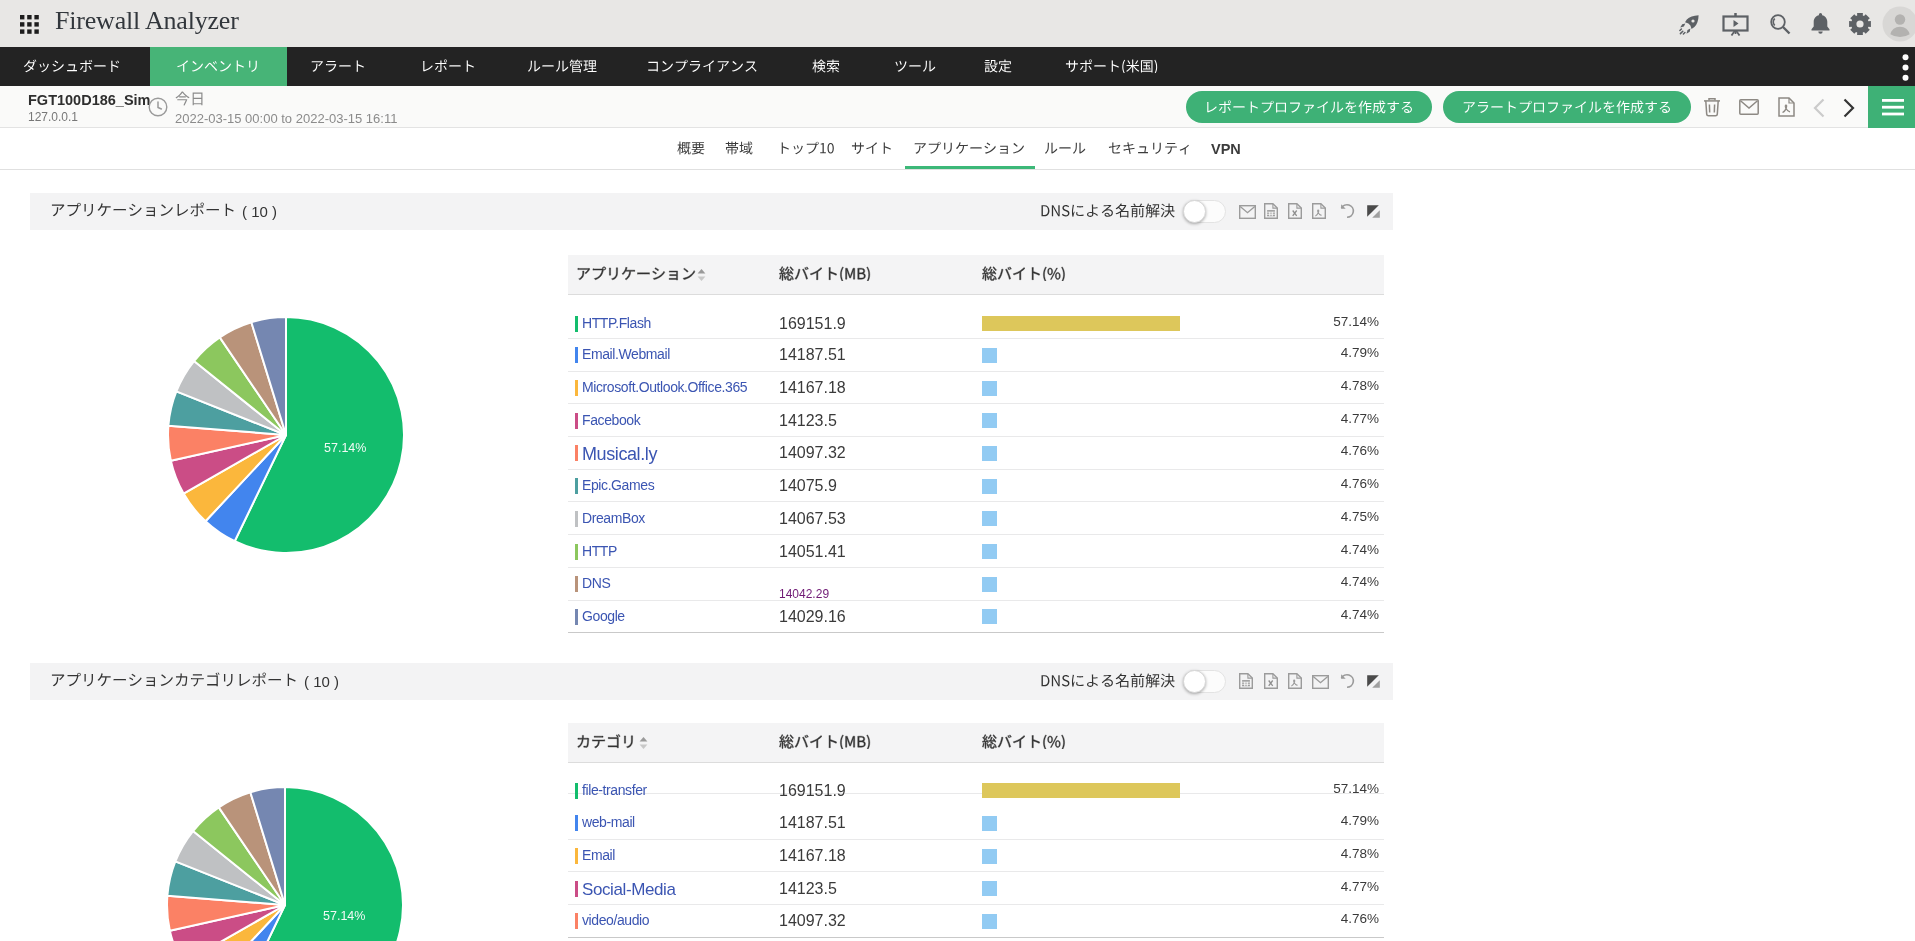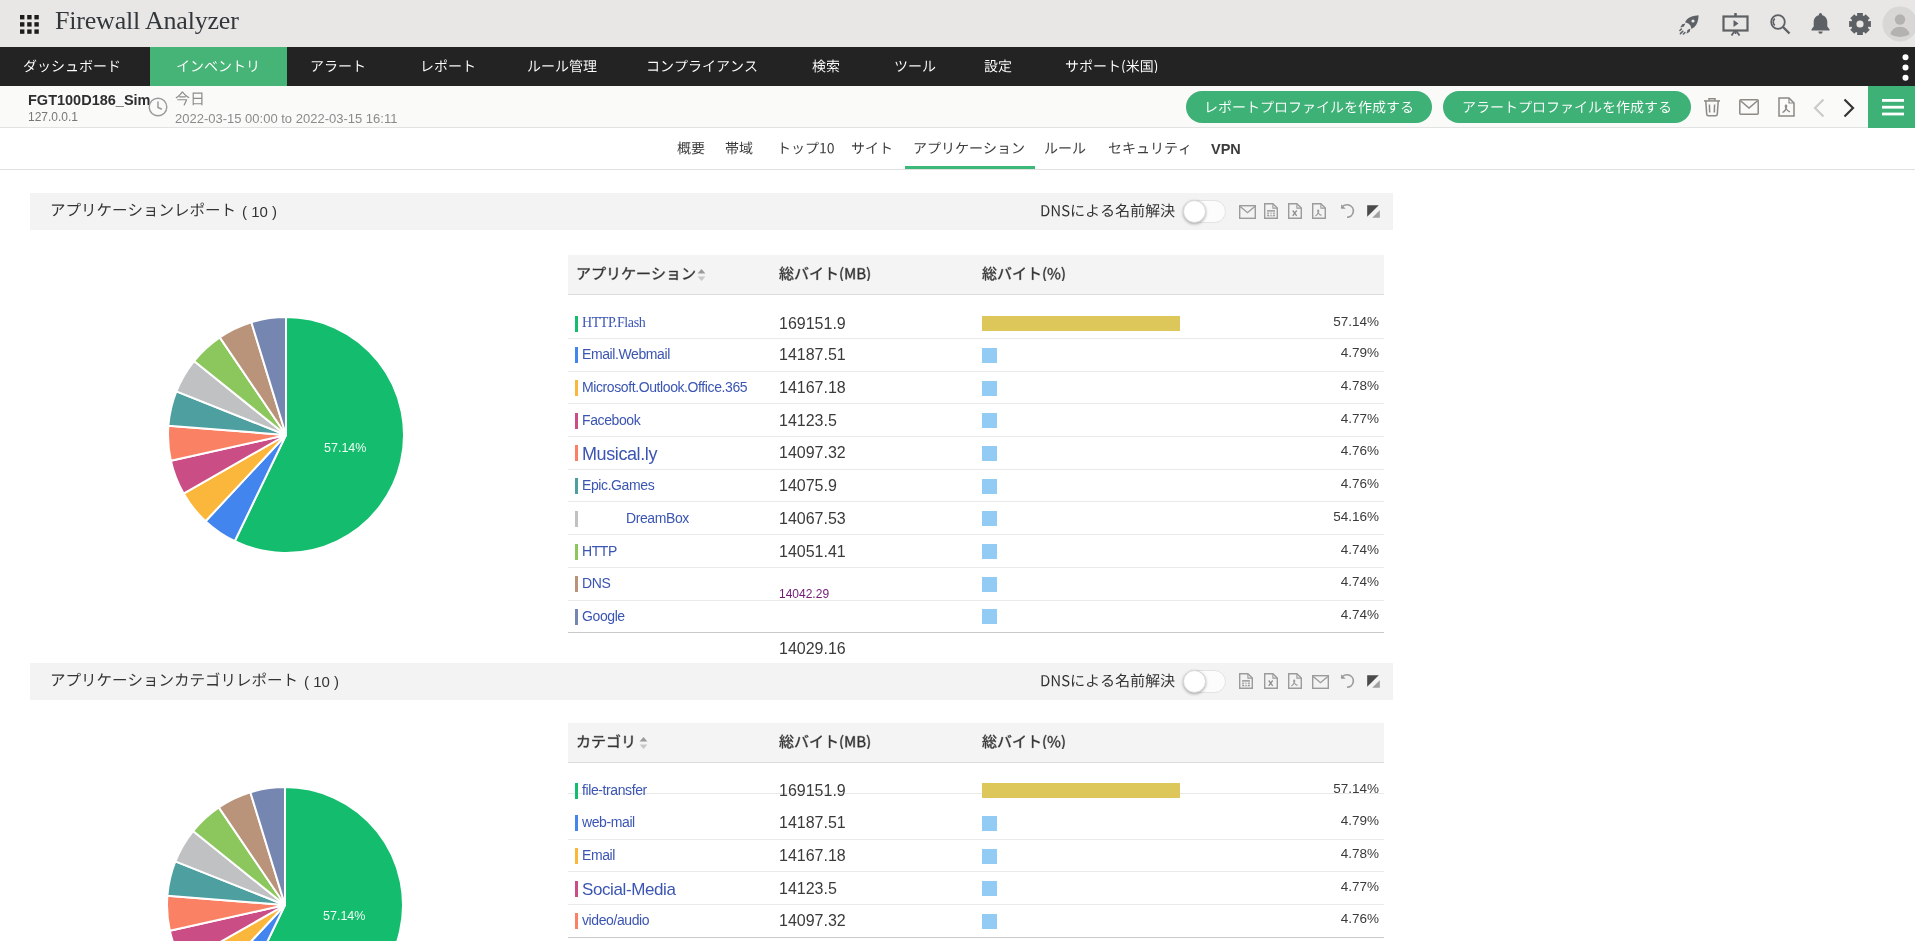--- a/index.html
+++ b/index.html
@@ -557,21 +557,21 @@
             <use href="#u30c8" x="3000"></use>
             <use href="#u28" x="4000"></use>
             <use href="#u25" x="4338"></use>
             <use href="#u29" x="5259"></use>
           </g>
         </svg>
       </div>
     </div>
     <div style="position:absolute;left:0;top:41.0px;width:816px;height:43.0px;border-bottom:1px solid #e9e9ea;">
         <div style="position:absolute;left:7px;top:19.5px;width:3px;height:16px;background:#13bd6d"></div>
-        <div style="position:absolute;left:14px;top:18.5px;font-size:14px;letter-spacing:-0.4px;color:#3b55b2;font-family:Liberation Serif, serif;">HTTP.Flash</div>
+        <div style="position:absolute;left:14px;top:18.5px;font-size:14px;letter-spacing:-0.4px;color:#3b55b2;">HTTP.Flash</div>
         <div style="position:absolute;left:211px;top:18.5px;font-size:16px;color:#3a3a3a;">169151.9</div>
         <div style="position:absolute;left:414px;top:20.0px;width:198px;height:15px;background:#ddc75b"></div>
         <div style="position:absolute;right:5px;top:17.5px;font-size:13.5px;color:#3a3a3a;">57.14%</div>
         </div>
     <div style="position:absolute;left:0;top:84.0px;width:816px;height:32.7px;border-bottom:1px solid #e9e9ea;">
         <div style="position:absolute;left:7px;top:8.4px;width:3px;height:16px;background:#4285ee"></div>
         <div style="position:absolute;left:14px;top:7.4px;font-size:14px;letter-spacing:-0.4px;color:#3b55b2;">Email.Webmail</div>
         <div style="position:absolute;left:211px;top:7.4px;font-size:16px;color:#3a3a3a;">14187.51</div>
         <div style="position:absolute;left:414px;top:8.9px;width:15px;height:15px;background:#92cbf3"></div>
         <div style="position:absolute;right:5px;top:6.4px;font-size:13.5px;color:#3a3a3a;">4.79%</div>
@@ -599,43 +599,43 @@
         </div>
     <div style="position:absolute;left:0;top:214.8px;width:816px;height:32.7px;border-bottom:1px solid #e9e9ea;">
         <div style="position:absolute;left:7px;top:8.4px;width:3px;height:16px;background:#4d9fa0"></div>
         <div style="position:absolute;left:14px;top:7.4px;font-size:14px;letter-spacing:-0.4px;color:#3b55b2;">Epic.Games</div>
         <div style="position:absolute;left:211px;top:7.4px;font-size:16px;color:#3a3a3a;">14075.9</div>
         <div style="position:absolute;left:414px;top:8.9px;width:15px;height:15px;background:#92cbf3"></div>
         <div style="position:absolute;right:5px;top:6.4px;font-size:13.5px;color:#3a3a3a;">4.76%</div>
         </div>
     <div style="position:absolute;left:0;top:247.5px;width:816px;height:32.7px;border-bottom:1px solid #e9e9ea;">
         <div style="position:absolute;left:7px;top:8.4px;width:3px;height:16px;background:#bfc1c3"></div>
-        <div style="position:absolute;left:14px;top:7.4px;font-size:14px;letter-spacing:-0.4px;color:#3b55b2;margin-left:44px;">DreamBox</div>
+        <div style="position:absolute;left:14px;top:7.4px;font-size:14px;letter-spacing:-0.4px;color:#3b55b2;">DreamBox</div>
         <div style="position:absolute;left:211px;top:7.4px;font-size:16px;color:#3a3a3a;">14067.53</div>
         <div style="position:absolute;left:414px;top:8.9px;width:15px;height:15px;background:#92cbf3"></div>
-        <div style="position:absolute;right:5px;top:6.4px;font-size:13.5px;color:#3a3a3a;">54.16%</div>
+        <div style="position:absolute;right:5px;top:6.4px;font-size:13.5px;color:#3a3a3a;">4.75%</div>
         </div>
     <div style="position:absolute;left:0;top:280.2px;width:816px;height:32.7px;border-bottom:1px solid #e9e9ea;">
         <div style="position:absolute;left:7px;top:8.4px;width:3px;height:16px;background:#8cc75e"></div>
         <div style="position:absolute;left:14px;top:7.4px;font-size:14px;letter-spacing:-0.4px;color:#3b55b2;">HTTP</div>
         <div style="position:absolute;left:211px;top:7.4px;font-size:16px;color:#3a3a3a;">14051.41</div>
         <div style="position:absolute;left:414px;top:8.9px;width:15px;height:15px;background:#92cbf3"></div>
         <div style="position:absolute;right:5px;top:6.4px;font-size:13.5px;color:#3a3a3a;">4.74%</div>
         </div>
     <div style="position:absolute;left:0;top:312.9px;width:816px;height:32.7px;border-bottom:1px solid #e9e9ea;">
         <div style="position:absolute;left:7px;top:8.4px;width:3px;height:16px;background:#b9937a"></div>
         <div style="position:absolute;left:14px;top:7.4px;font-size:14px;letter-spacing:-0.4px;color:#3b55b2;text-align:right;">DNS</div>
         <div style="position:absolute;left:211px;top:19px;font-size:12px;color:#701a75;">14042.29</div>
         <div style="position:absolute;left:414px;top:8.9px;width:15px;height:15px;background:#92cbf3"></div>
         <div style="position:absolute;right:5px;top:6.4px;font-size:13.5px;color:#3a3a3a;">4.74%</div>
         </div>
     <div style="position:absolute;left:0;top:345.6px;width:816px;height:32.7px;border-bottom:1px solid #c9c9c9;">
         <div style="position:absolute;left:7px;top:8.4px;width:3px;height:16px;background:#7587b1"></div>
         <div style="position:absolute;left:14px;top:7.4px;font-size:14px;letter-spacing:-0.4px;color:#3b55b2;">Google</div>
-        <div style="position:absolute;left:211px;top:7.4px;font-size:16px;color:#3a3a3a;margin-top:32px;">14029.16</div>
+        <div style="position:absolute;left:211px;top:7.4px;font-size:16px;color:#3a3a3a;">14029.16</div>
         <div style="position:absolute;left:414px;top:8.9px;width:15px;height:15px;background:#92cbf3"></div>
         <div style="position:absolute;right:5px;top:6.4px;font-size:13.5px;color:#3a3a3a;">4.74%</div>
         </div>
   </div>
 
 <div class="abs" style="left:30px;top:663px;width:1363px;height:37px;background:#f3f3f4;">
   <div style="position:absolute;left:20px;top:9px;">
       <svg class="jp " width="248.0" height="15.5" viewBox="0 0 248.0 15.5">
         <g fill="#333333" transform="translate(0 13.64) scale(0.015500 -0.015500)">
           <use href="#u30a2" x="0"></use>

